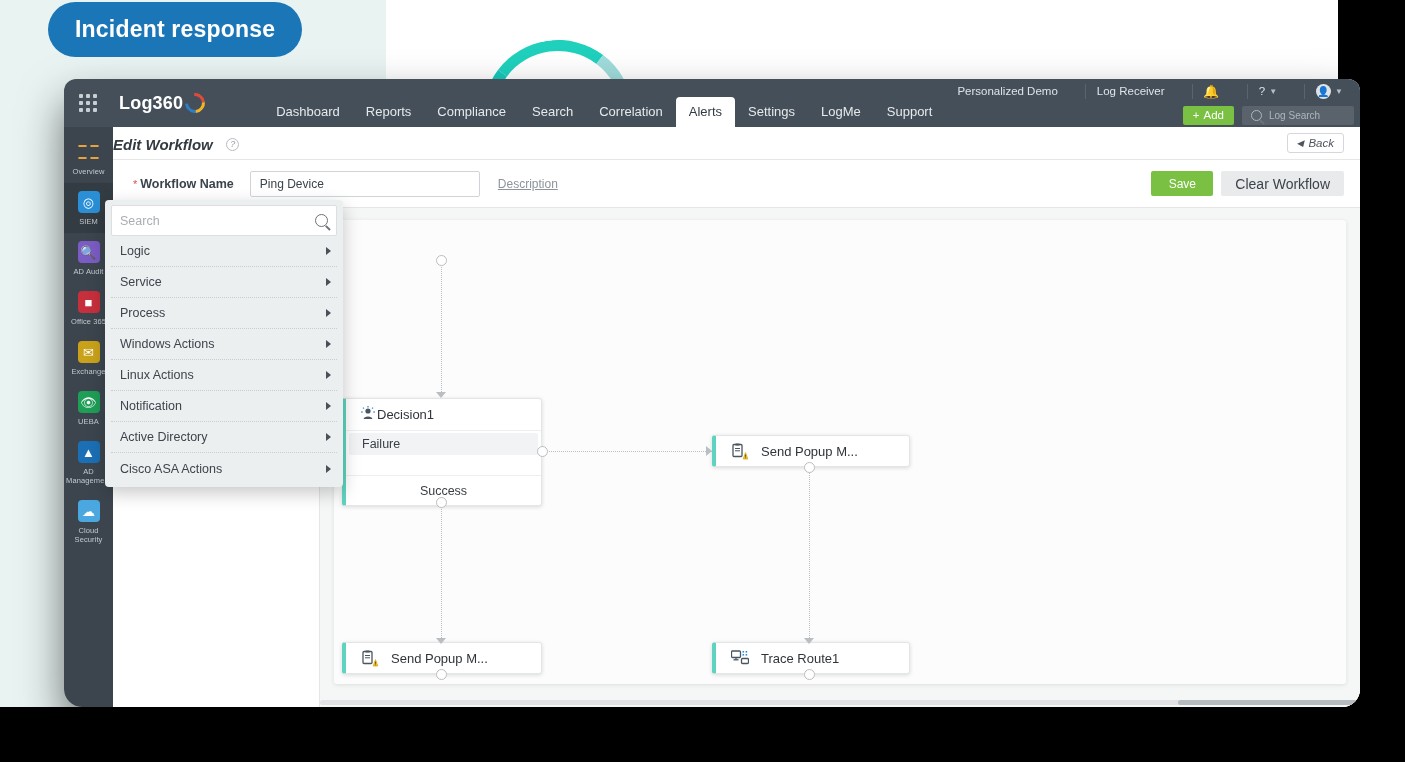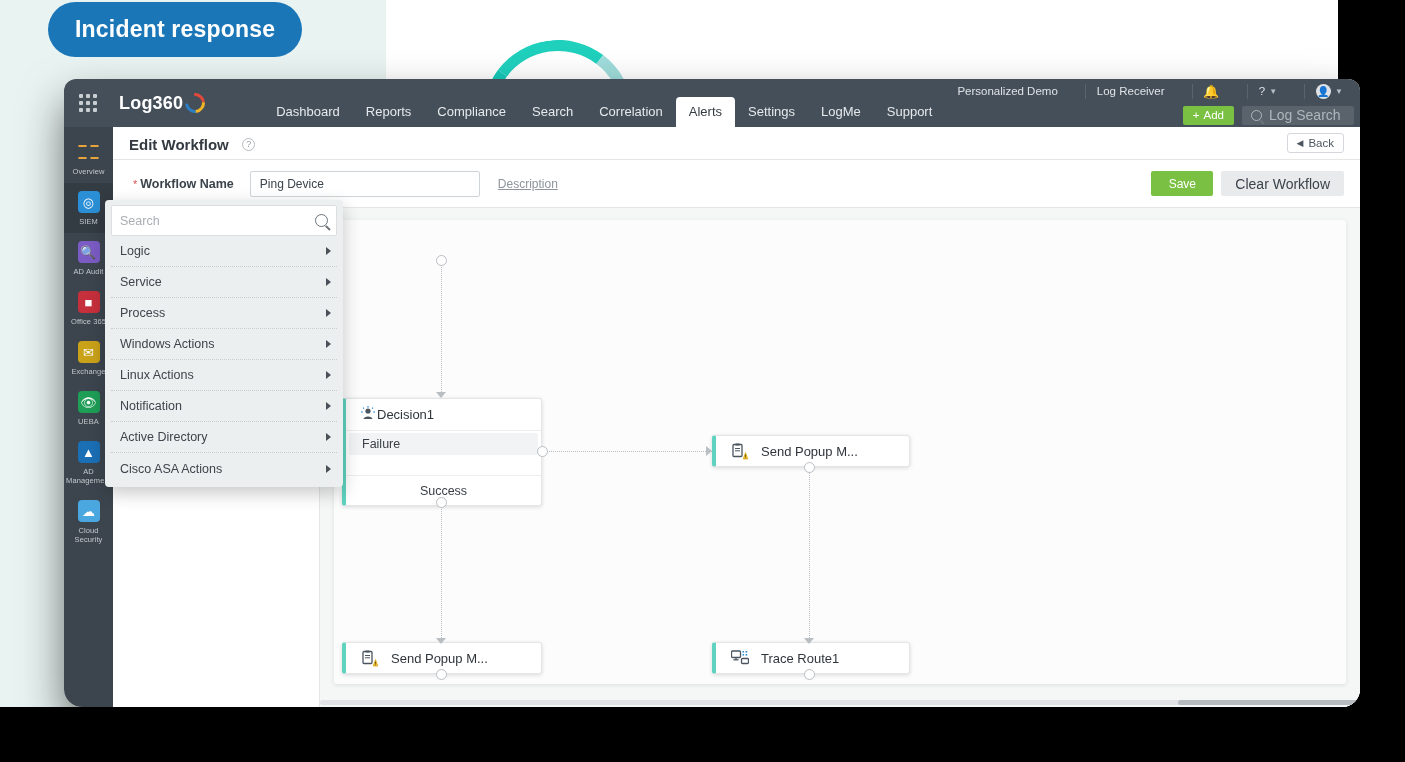--- a/index.html
+++ b/index.html
@@ -176,21 +176,21 @@
     border-radius: 2px;
     cursor: pointer;
   }
   .logsearch {
     margin-left: 8px;
     display: flex; align-items: center; gap: 7px;
     background: #5a636c;
     height: 19px;
     padding: 0 9px;
     color: #aeb6bd;
-    font-size: 14px;
+    font-size: 10px;
     border-radius: 2px;
     width: 112px;
   }
 
   
   .rail {
     position: absolute; left: 0; top: 48px;
     width: 49px; height: 580px;
     background: #3c454e;
     padding-top: 6px;
@@ -221,22 +221,23 @@
   
   .content {
     position: absolute; left: 49px; top: 48px;
     width: 1247px; height: 580px;
     background: #ffffff;
   }
 
   .page-head {
     position: relative;
     height: 33px;
-    padding: 9px 0 0 16px;
+    padding: 9px 0 0 0;
     border-bottom: 1px solid #e6e6e6;
+    font-style: italic;
   }
   .page-title {
     font-size: 15px; font-weight: bold; color: #333a41;
     display: inline-block;
   }
   .help-badge {
     display: inline-flex; align-items: center; justify-content: center;
     width: 13px; height: 13px;
     border: 1px solid #b8bcc0; border-radius: 50%;
     color: #9aa0a6; font-size: 9px;

